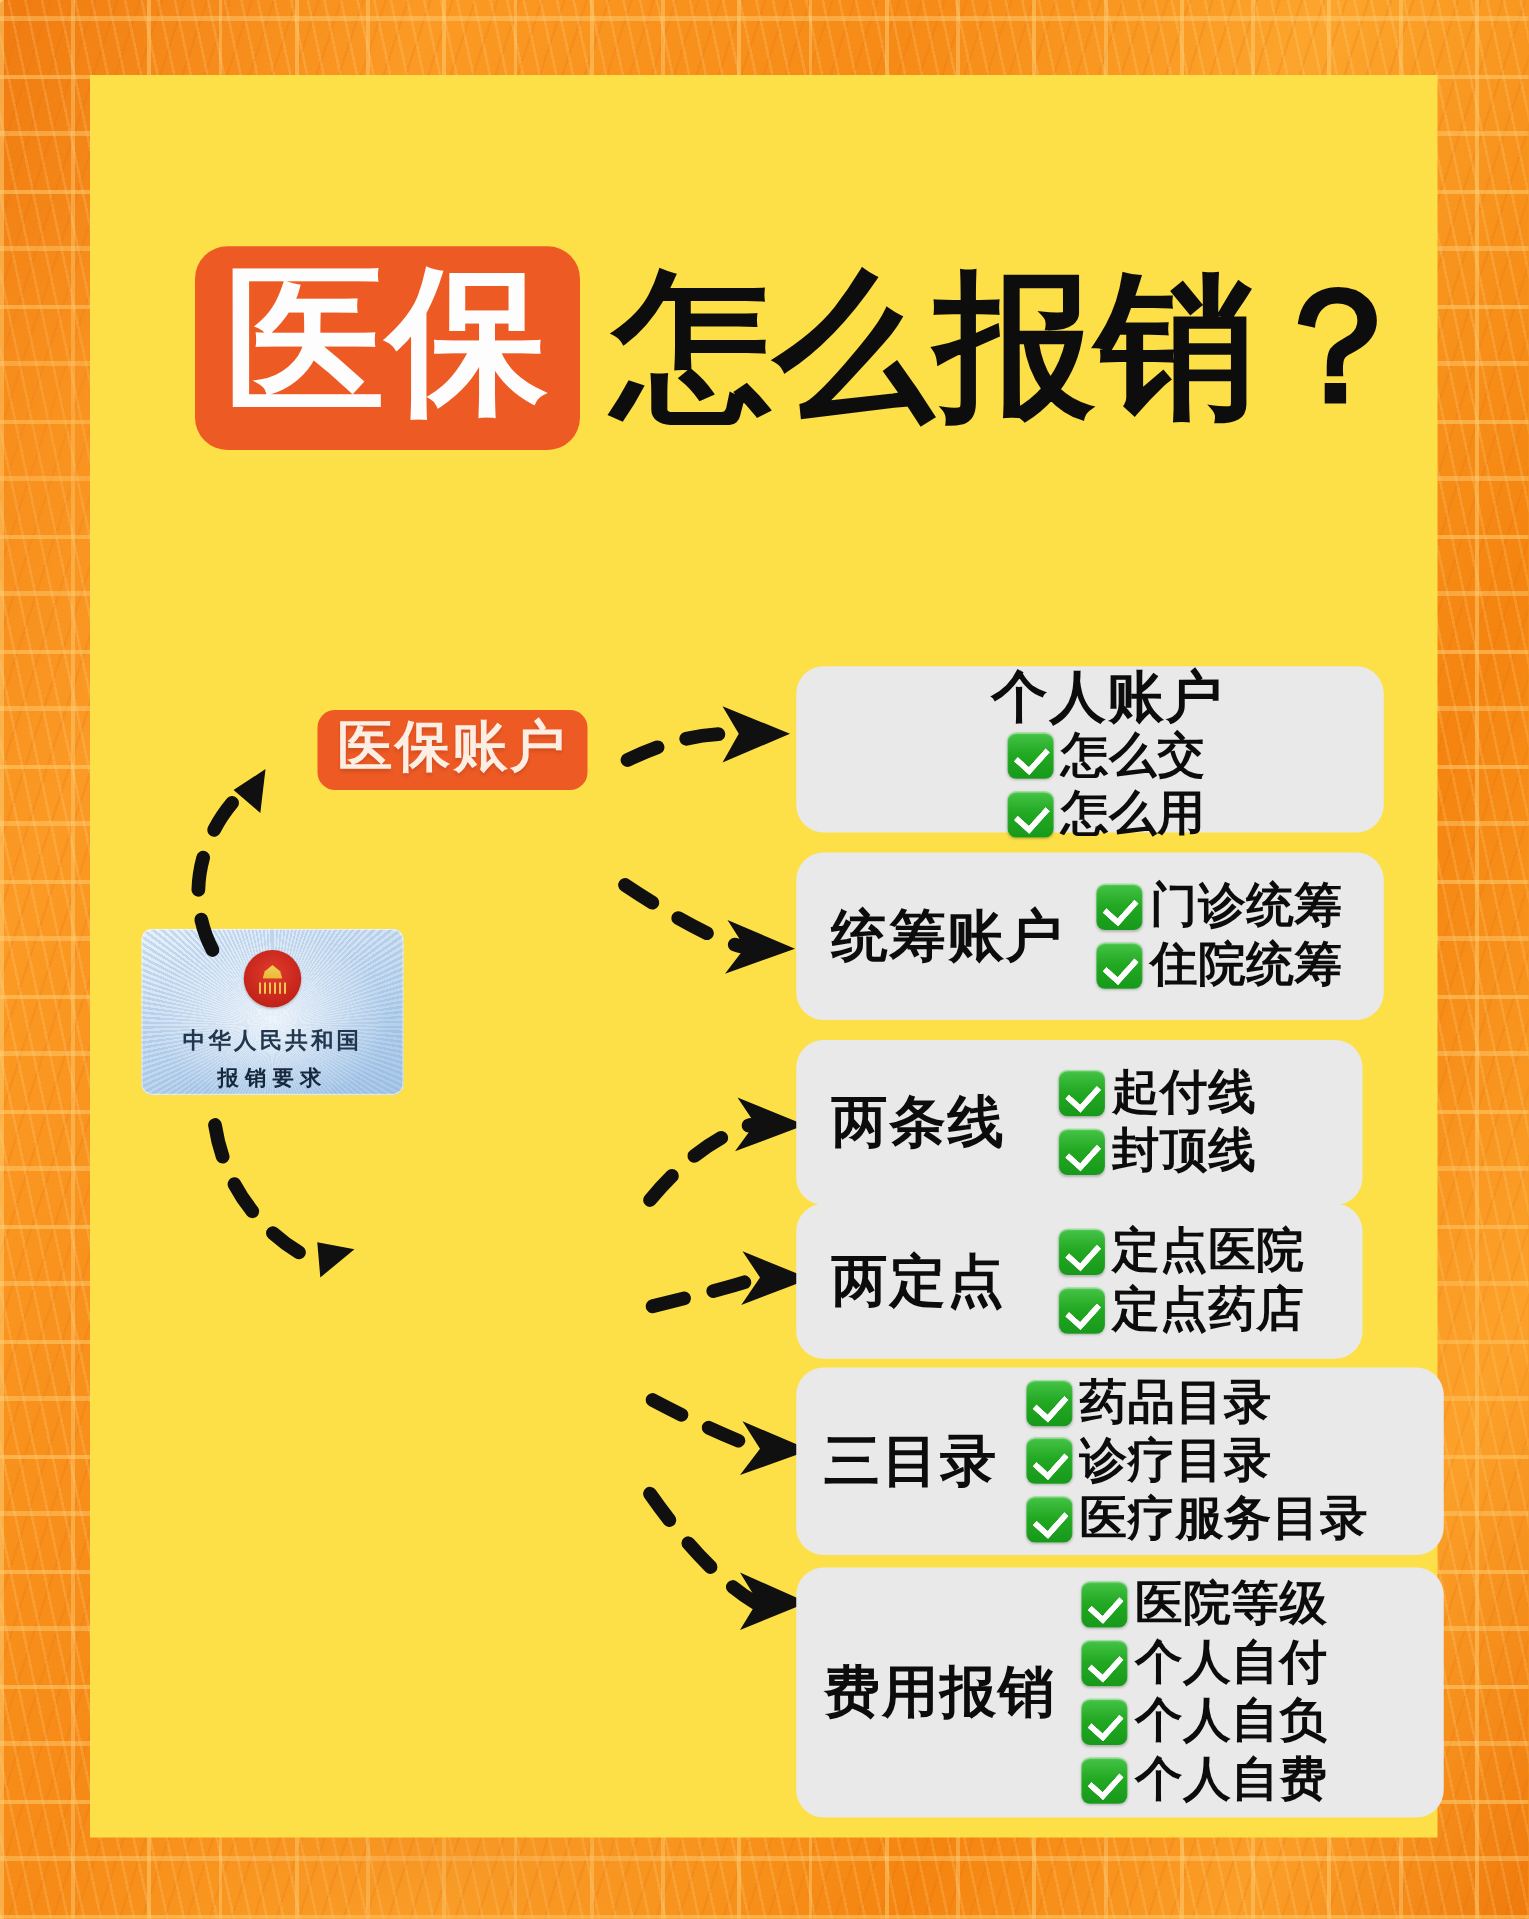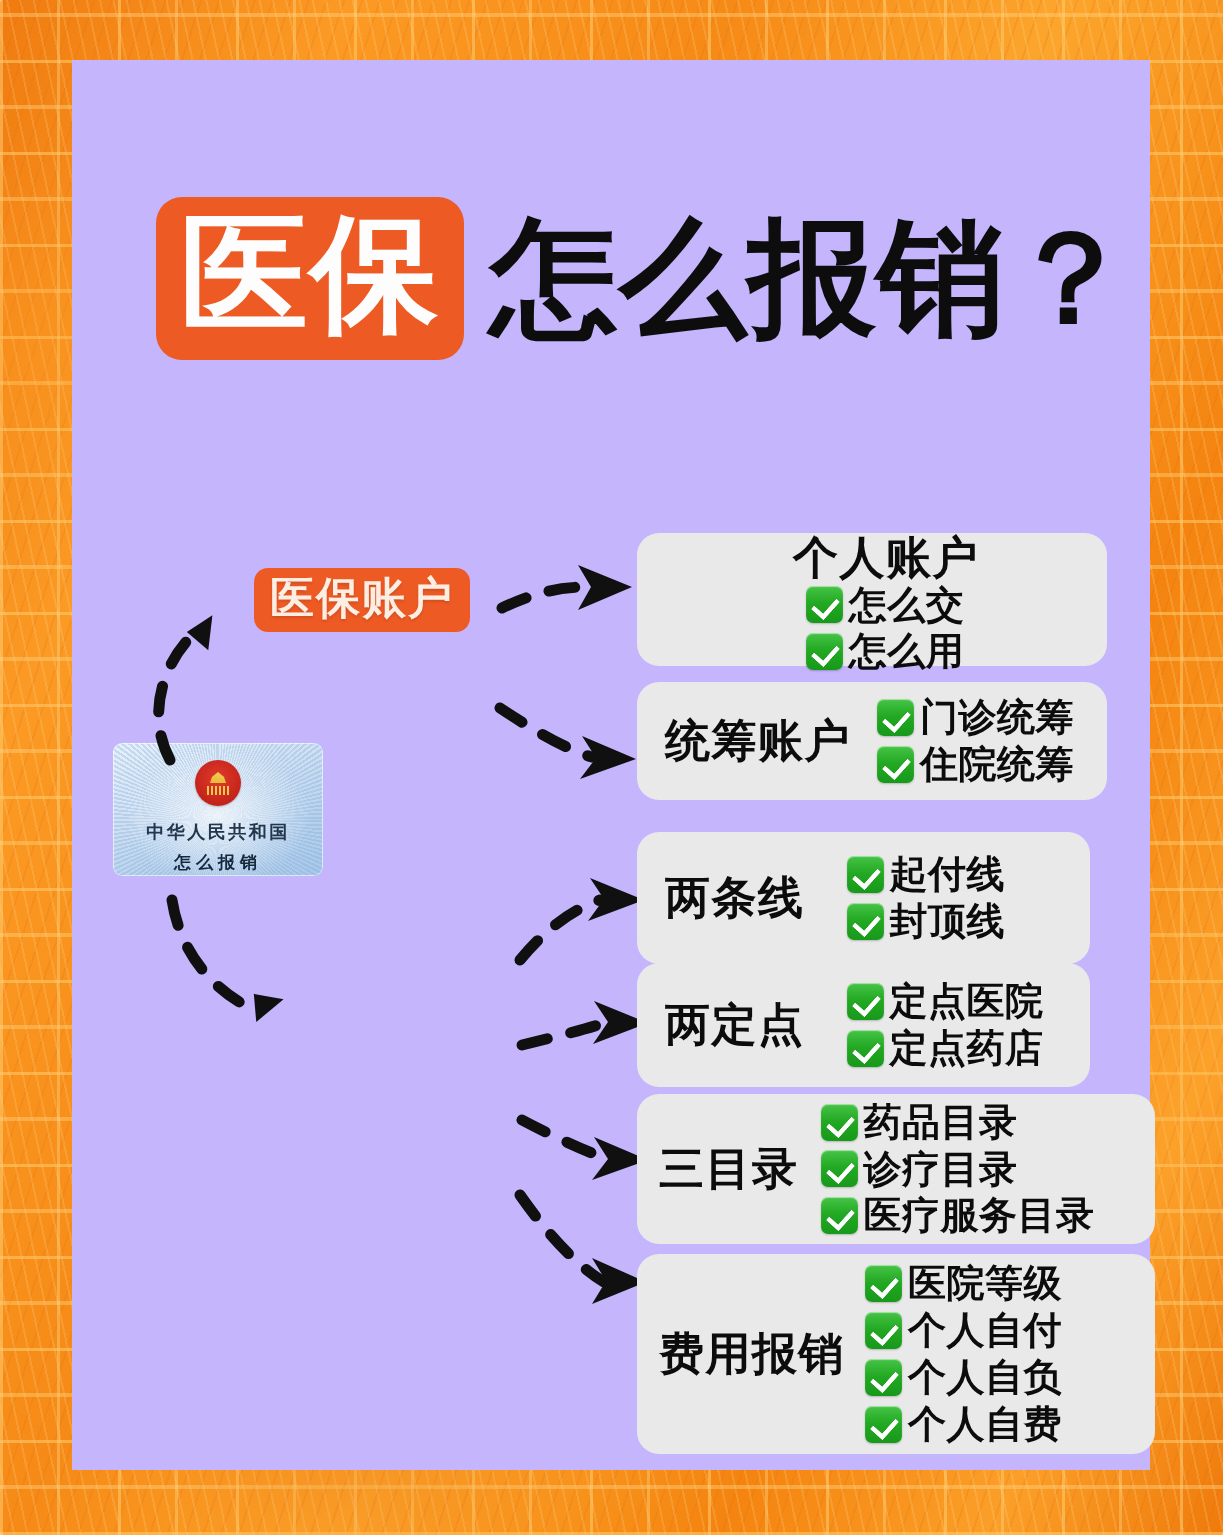--- a/index.html
+++ b/index.html
@@ -52,21 +52,21 @@
       radial-gradient(ellipse 420px 260px at 8% 22%, rgba(255,160,40,.30), transparent 70%),
       radial-gradient(ellipse 380px 300px at 94% 70%, rgba(255,170,50,.28), transparent 70%),
       radial-gradient(ellipse 300px 200px at 30% 95%, rgba(230,105,10,.26), transparent 70%);
   }
 
   
   #panel {
     position: absolute;
     left: 72px; top: 60px;
     width: 1078px; height: 1410px;
-    background: #c4b5fd;
+    background: #fde047;
   }
 
   
   #title-row {
     position: absolute; left: 84px; top: 137px;
     display: flex; align-items: center;
   }
   #title-badge {
     background: #ee5a24;
     border-radius: 26px;
@@ -212,21 +212,21 @@
   .item-text {
     font-size: 38px;
     font-weight: 900;
     color: #0c0c0c;
     letter-spacing: 0.5px;
     line-height: 1.18;
   }
 
   
   #card-0 { left: 565px; top: 473px;  width: 470px; height: 133px; flex-direction: column; }
-  #card-1 { left: 565px; top: 622px;  width: 470px; height: 118px; }
+  #card-1 { left: 565px; top: 622px;  width: 470px; height: 134px; }
   #card-2 { left: 565px; top: 772px;  width: 453px; height: 132px; }
   #card-3 { left: 565px; top: 903px;  width: 453px; height: 124px; }
   #card-4 { left: 565px; top: 1034px; width: 518px; height: 150px; }
   #card-5 { left: 565px; top: 1194px; width: 518px; height: 200px; }
 
   #card-4 .card-title, #card-5 .card-title { margin-left: 22px; }
   #card-4 .card-items { margin-left: 22px; }
   #card-5 .card-items { margin-left: 20px; }
   #card-2 .card-items, #card-3 .card-items { margin-left: 42px; }
 </style>
@@ -242,21 +242,21 @@
       <span id="title-badge-text">医保</span>
     </div>
     <span id="title-rest">怎么报销？</span>
   </div>
 
   <div id="diagram">
 
     <div id="ss-card">
       <div id="ss-emblem"></div>
       <div id="ss-line1">中华人民共和国</div>
-      <div id="ss-line2">怎么报销</div>
+      <div id="ss-line2">报销要求</div>
     </div>
 
     <div class="group-chip" id="chip-0">医保账户</div>
 
     <svg id="arrow-svg" viewBox="0 0 1078 1410">
       <g fill="none" stroke="#101010" stroke-width="11" stroke-linecap="round" stroke-dasharray="26 24">
 
         <path d="M98,700 C74,655 90,600 128,568"></path>
 
         <path d="M100,840 C108,892 140,930 182,950"></path>

